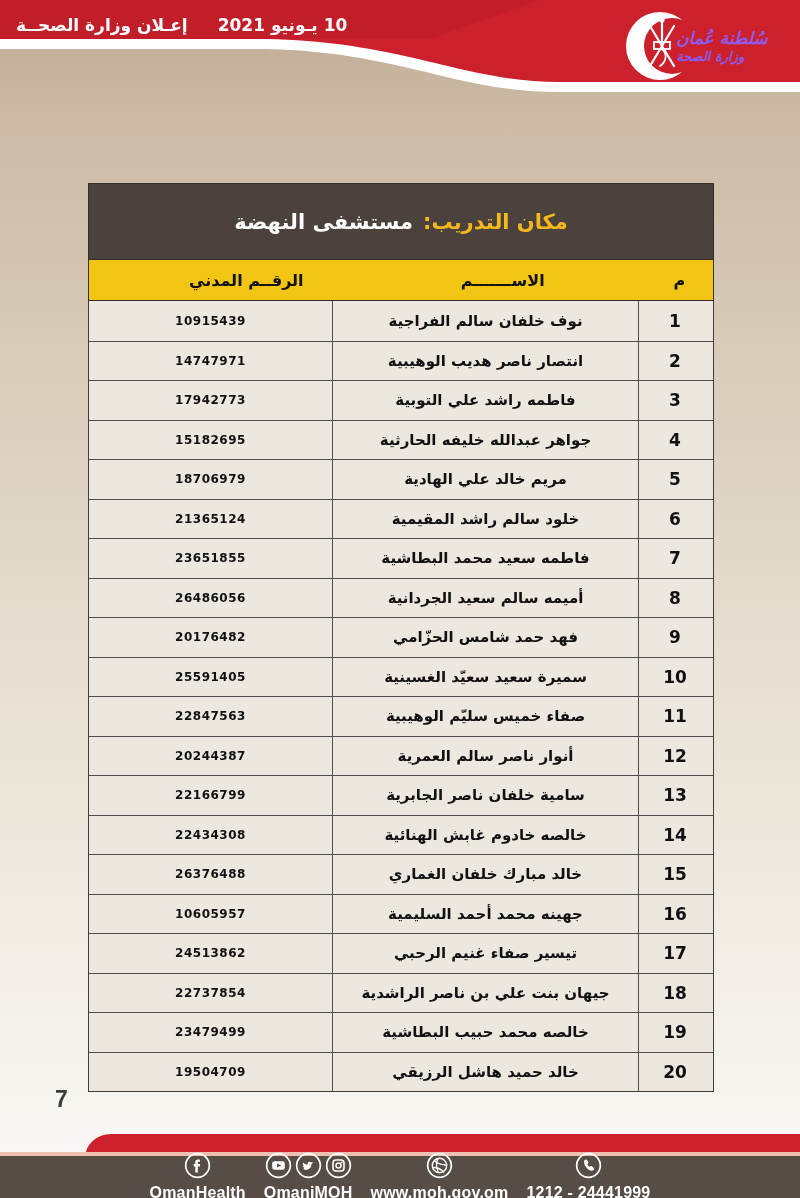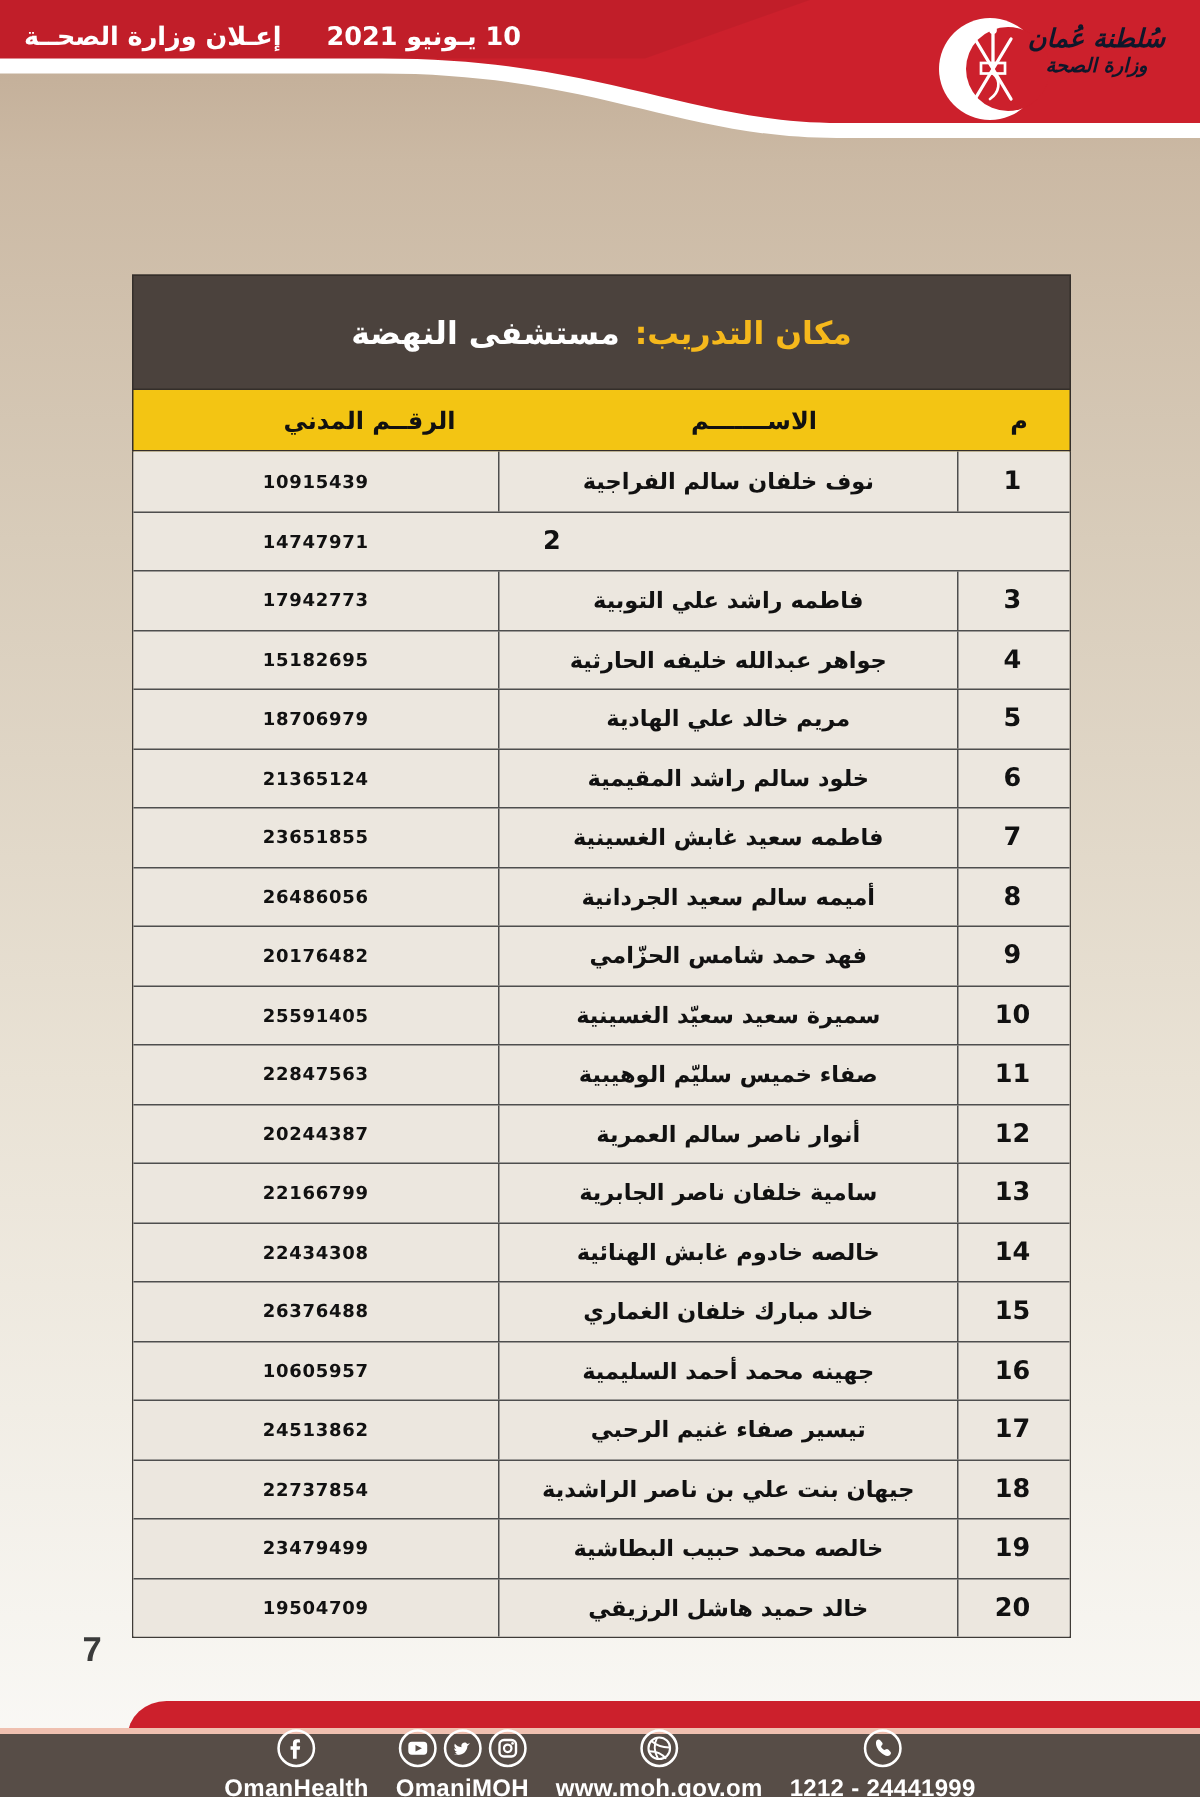--- a/index.html
+++ b/index.html
@@ -12,22 +12,22 @@
   }
   
   .header-svg{position:absolute;top:0;left:0;}
   .header-texts{
     position:absolute;top:9px;left:16px;height:26px;
     display:flex;align-items:flex-end;gap:30px;
     color:#fff;font-weight:bold;font-size:17px;
   }
   .header-texts span{direction:rtl;unicode-bidi:plaintext;white-space:nowrap;}
   .logo{position:absolute;top:4px;right:8px;}
-  .logo-cal{position:absolute;top:16px;right:14px;width:110px;color:#0f172a;
-    text-align:center;direction:rtl;font-weight:bold;font-style:italic;line-height:1.25;}
+  .logo-cal{position:absolute;top:28px;right:14px;width:110px;color:#8b5cf6;
+    text-align:left;direction:rtl;font-weight:bold;font-style:italic;line-height:1.25;}
   .logo-cal .l1{font-size:17px;}
   .logo-cal .l2{font-size:13px;}
   
   .roster{position:absolute;left:88px;top:183px;width:626px;box-sizing:border-box;}
   .roster-title{
     height:75px;background:#4b423d;border:1px solid #342e2a;
     display:flex;align-items:center;justify-content:center;gap:10px;
     direction:rtl;font-weight:bold;font-size:21px;
   }
   .roster-title .t-label{color:#f5b81c;}
@@ -110,20 +110,21 @@
 
   <div class="rows">
   <div class="t-row">
     <div class="cell col-civil">10915439</div>
     <div class="cell col-name">نوف خلفان سالم الفراجية</div>
     <div class="cell col-rank">1</div>
   </div>
 
   <div class="t-row">
     <div class="cell col-civil">14747971</div>
+    <div class="cell col-name">انتصار ناصر هديب الوهيبية</div>
     <div class="cell col-rank">2</div>
   </div>
 
   <div class="t-row">
     <div class="cell col-civil">17942773</div>
     <div class="cell col-name">فاطمه راشد علي التوبية</div>
     <div class="cell col-rank">3</div>
   </div>
 
   <div class="t-row">
@@ -139,21 +140,21 @@
   </div>
 
   <div class="t-row">
     <div class="cell col-civil">21365124</div>
     <div class="cell col-name">خلود سالم راشد المقيمية</div>
     <div class="cell col-rank">6</div>
   </div>
 
   <div class="t-row">
     <div class="cell col-civil">23651855</div>
-    <div class="cell col-name">فاطمه سعيد غابش الغسينية</div>
+    <div class="cell col-name">فاطمه سعيد محمد البطاشية</div>
     <div class="cell col-rank">7</div>
   </div>
 
   <div class="t-row">
     <div class="cell col-civil">26486056</div>
     <div class="cell col-name">أميمه سالم سعيد الجردانية</div>
     <div class="cell col-rank">8</div>
   </div>
 
   <div class="t-row">

